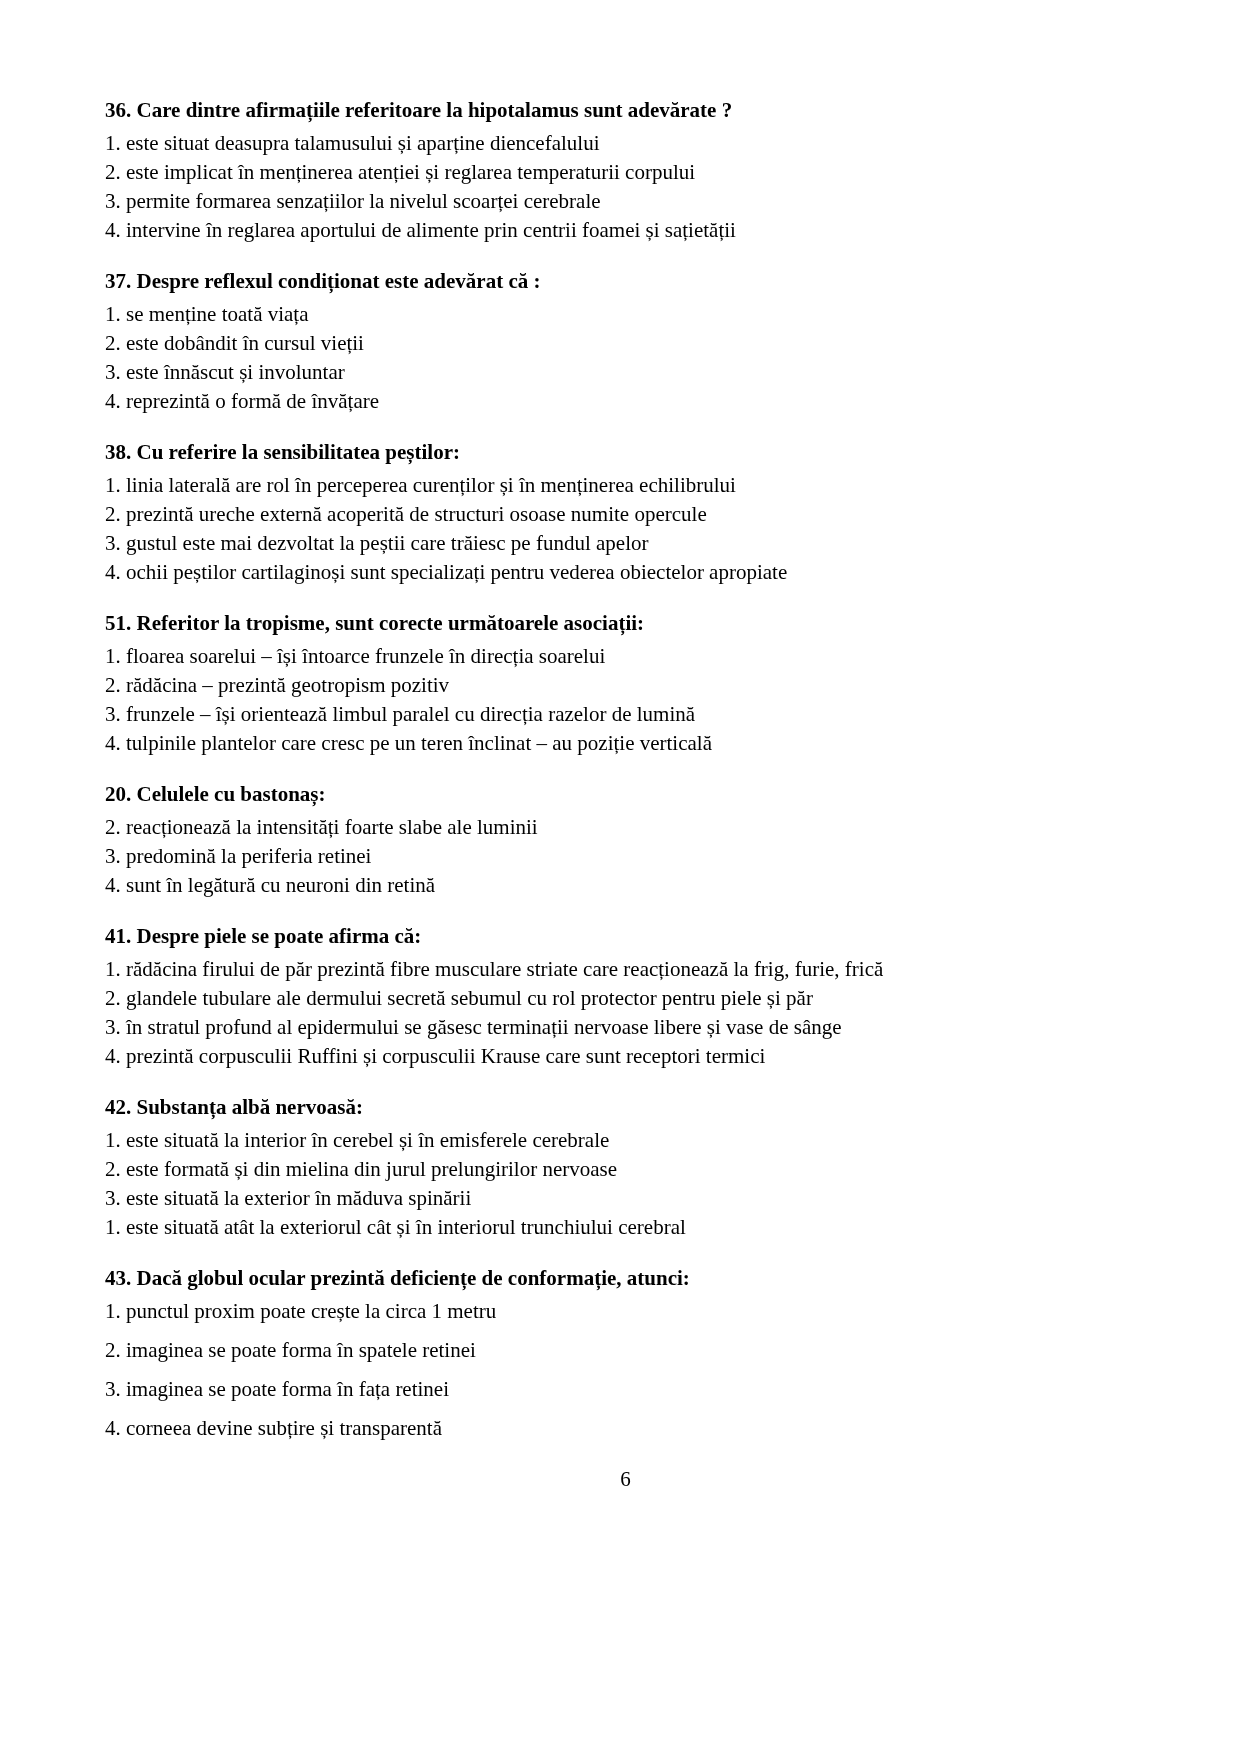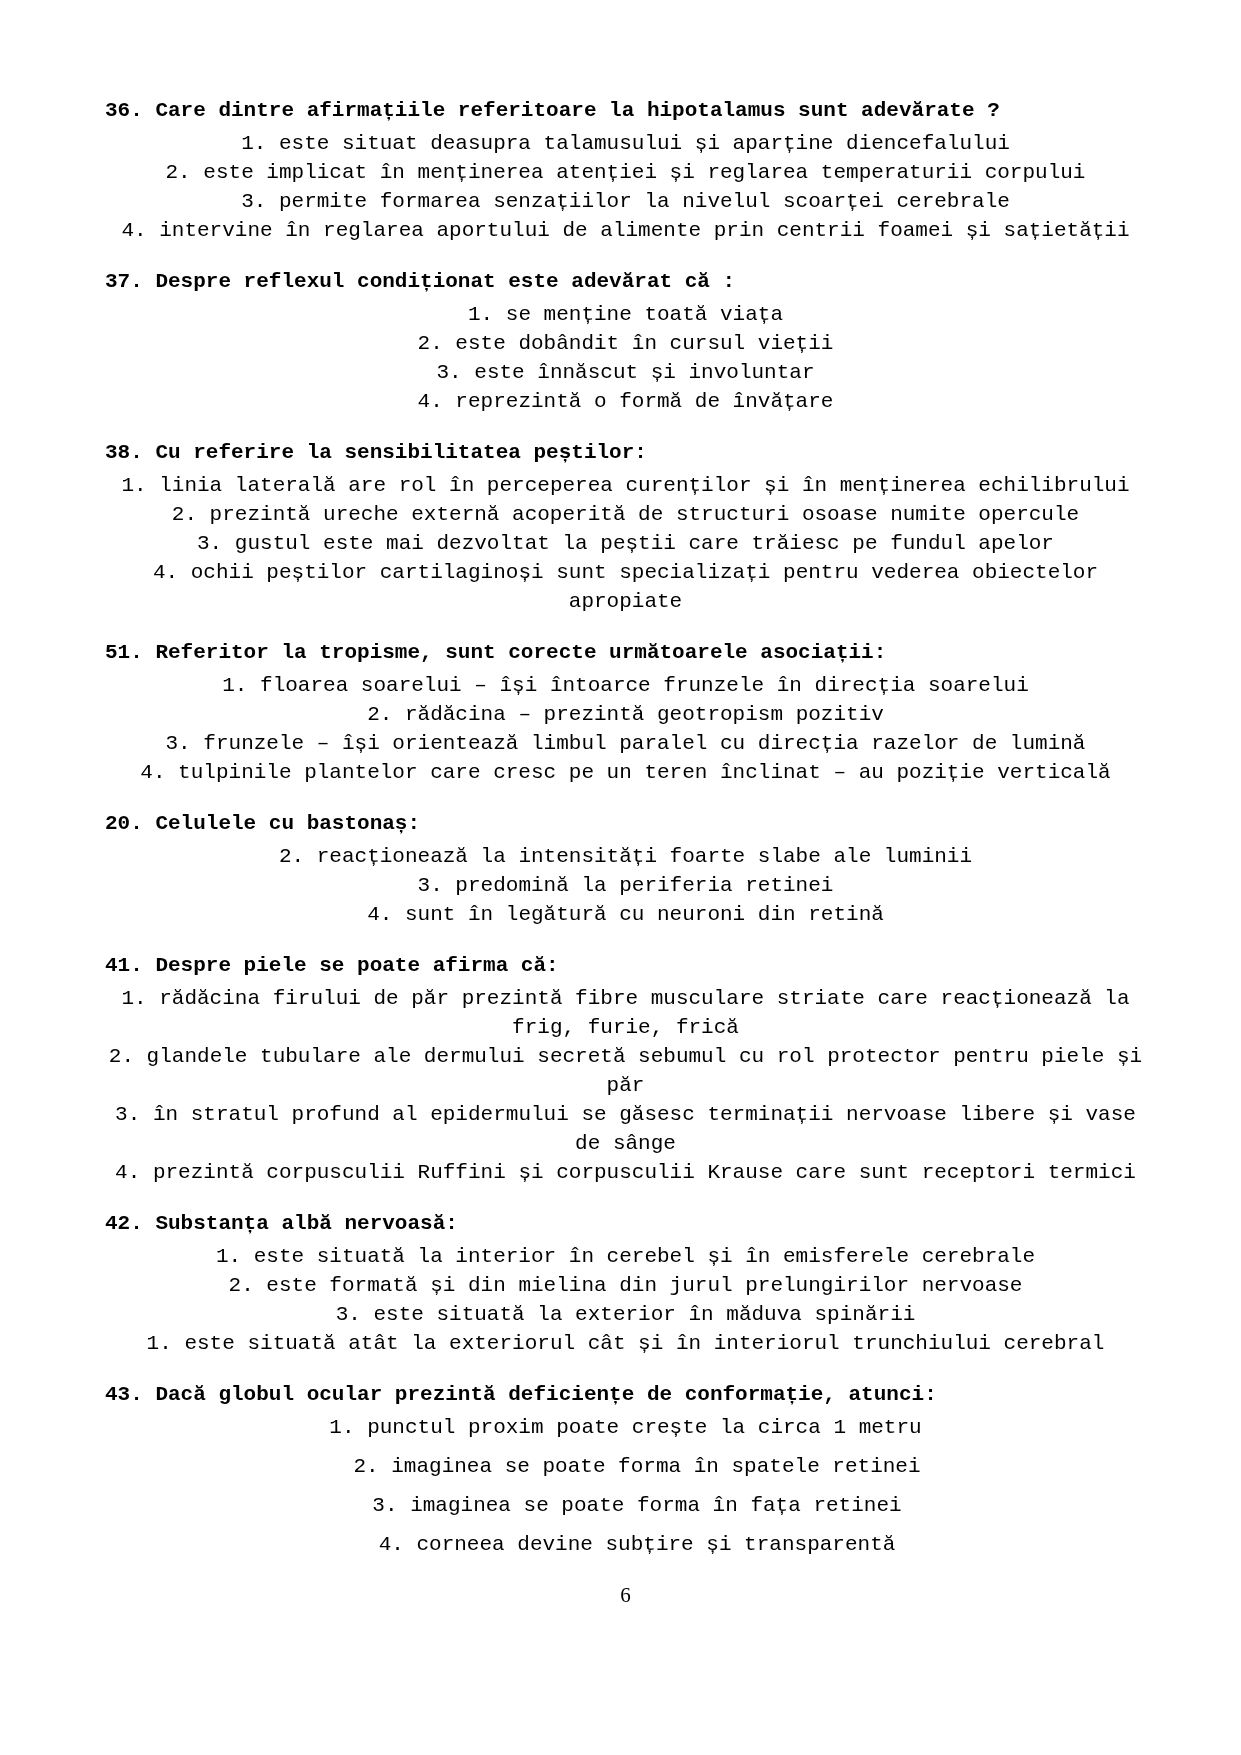--- a/index.html
+++ b/index.html
@@ -13,41 +13,38 @@
     color: #000000;
     font-family: "Liberation Serif", serif;
     overflow: hidden;
   }
   .content {
     padding: 96px 95px 0 105px;
     box-sizing: border-box;
   }
   .question {
     margin: 0 0 22px 0;
-    font-family: Liberation Mono, monospace;
   }
   .q-title {
     margin: 0 0 4px 0;
     font-size: 21px;
     line-height: 29px;
     font-weight: bold;
   }
   .q-option {
     margin: 0;
     font-size: 21px;
     line-height: 29px;
     font-weight: normal;
-    text-align: center;
   }
   
   .question:last-child .q-title {
   }
   .question:last-child .q-option + .q-option {
     margin-top: 10px;
-    margin-left: 23px;
   }
   .page-number {
     text-align: center;
     font-size: 21px;
     line-height: 29px;
     margin-top: 2px;
   }
 </style>
 </head>
 <body>

